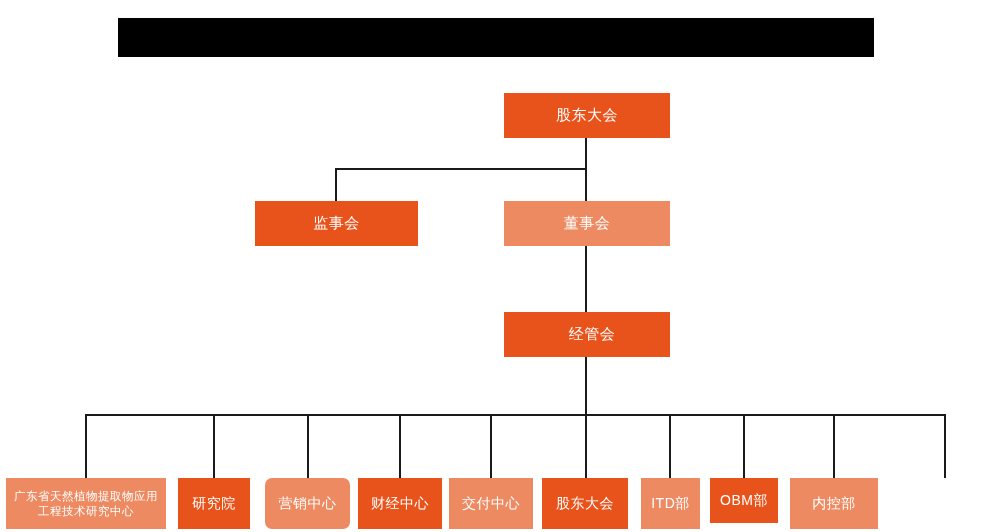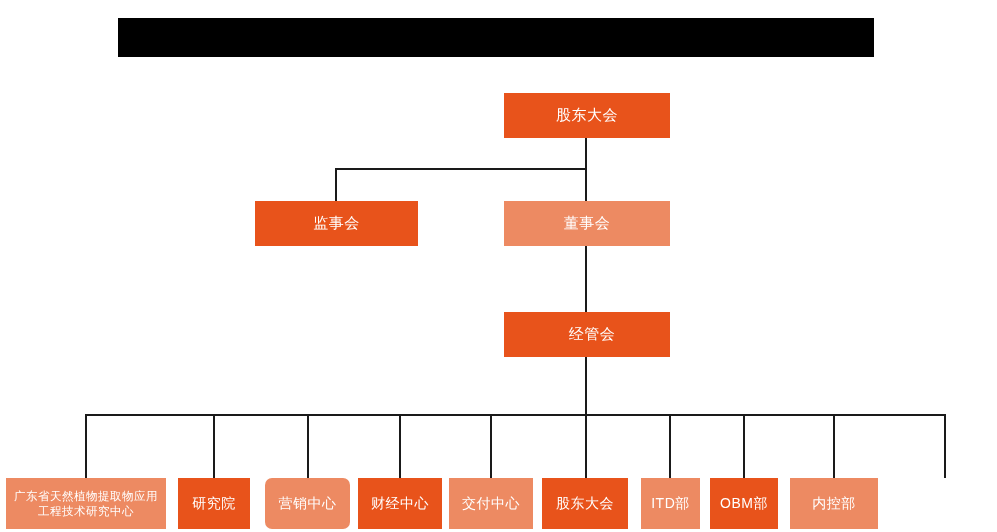--- a/index.html
+++ b/index.html
@@ -90,18 +90,18 @@
   <div class="node light dept" style="left:265px; top:478px; width:85px; height:51px;border-radius:7px;">营销中心</div>
 
   <div class="node deep dept" style="left:358px; top:478px; width:84px; height:51px;">财经中心</div>
 
   <div class="node light dept" style="left:449px; top:478px; width:84px; height:51px;">交付中心</div>
 
   <div class="node deep dept" style="left:542px; top:478px; width:86px; height:51px;">股东大会</div>
 
   <div class="node light dept" style="left:641px; top:478px; width:59px; height:51px;">ITD部</div>
 
-  <div class="node deep dept" style="left:710px; top:478px; width:68px; height:51px;">OBM部</div>
+  <div class="node deep dept" style="left:710px; top:478px; width:68px; height:45px;">OBM部</div>
 
   <div class="node light dept" style="left:790px; top:478px; width:88px; height:51px;">内控部</div>
 
 
 </div>
 
 </body></html>

